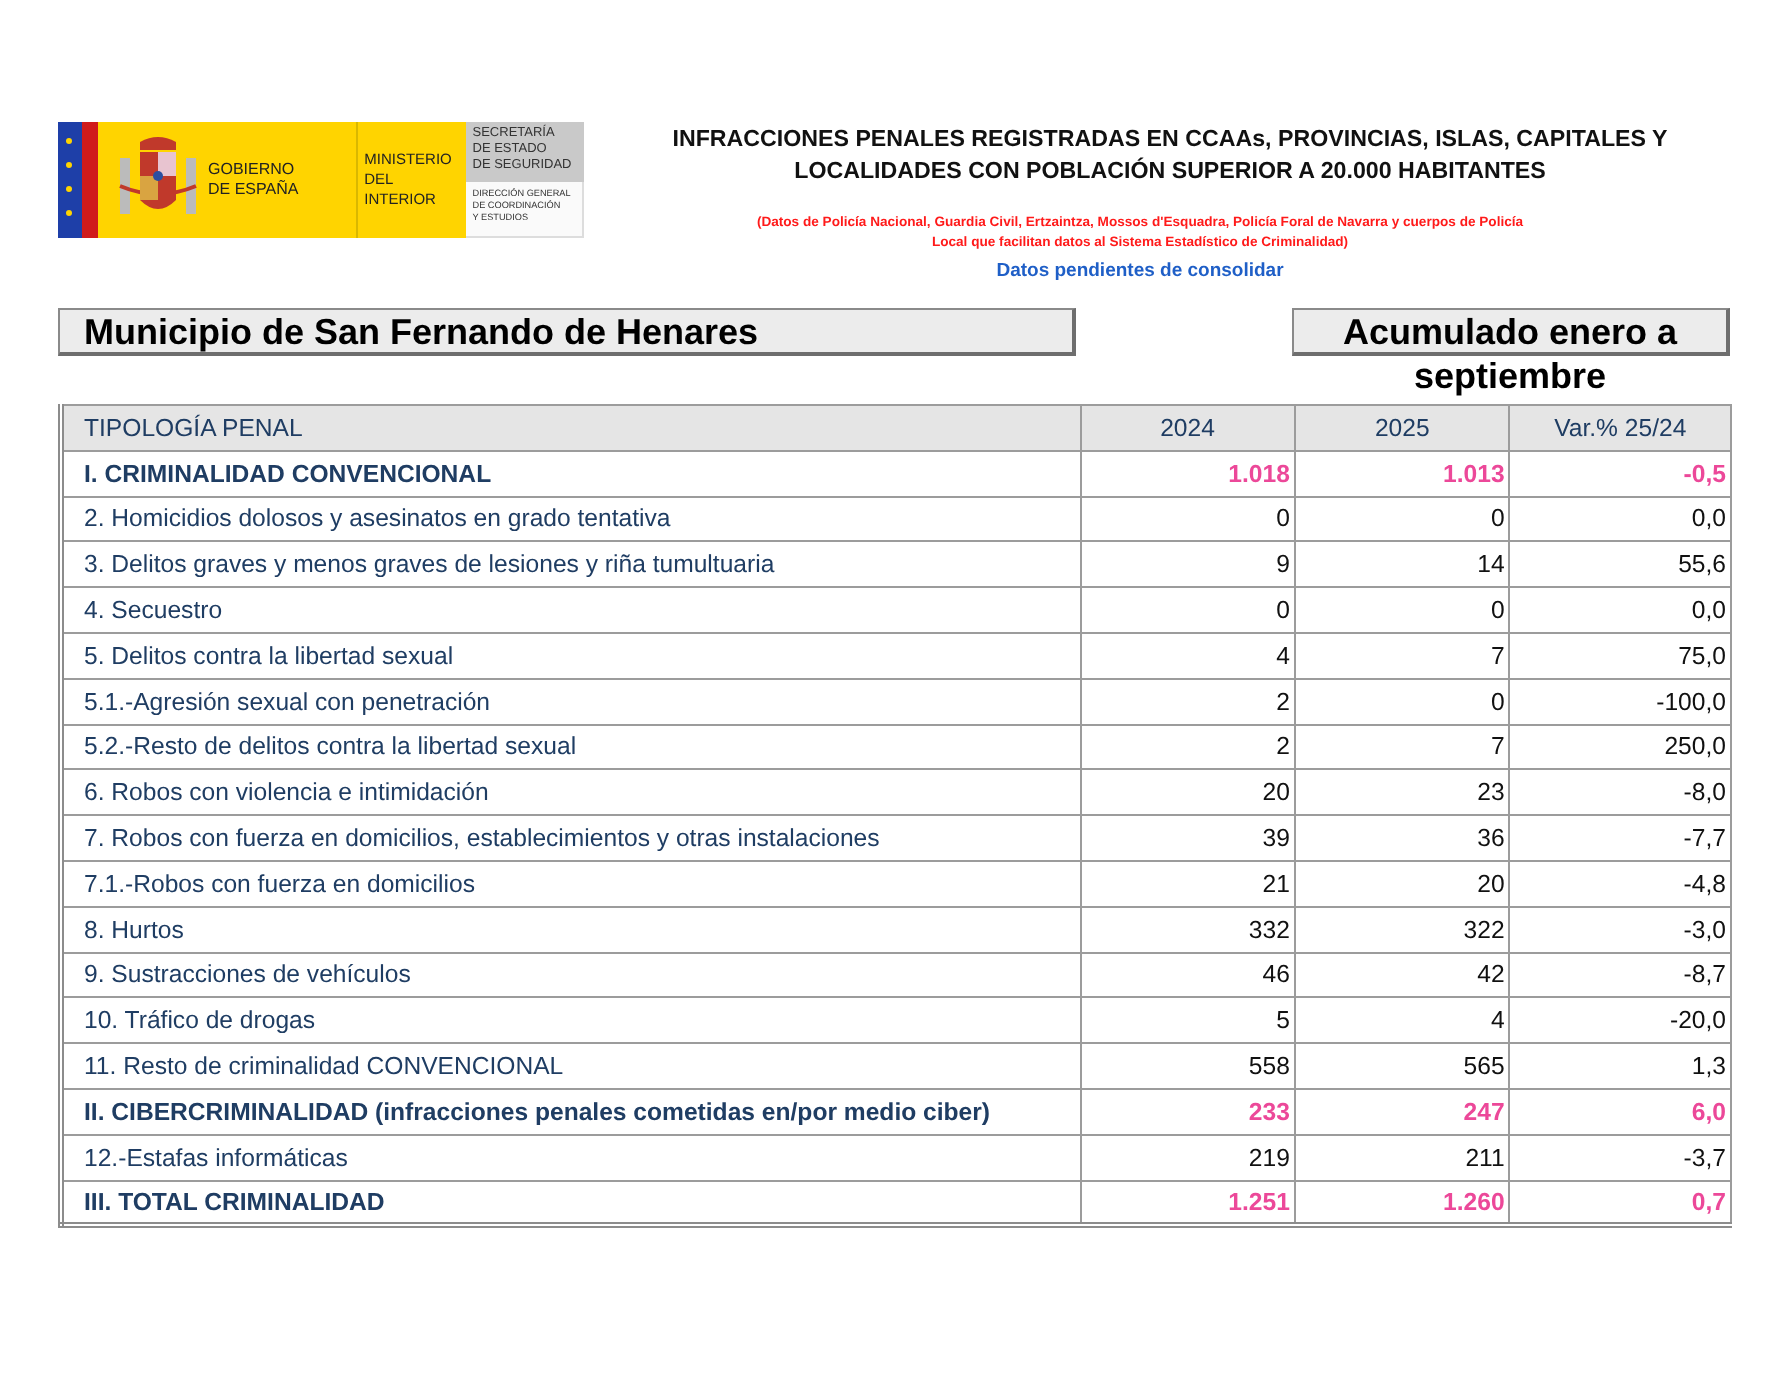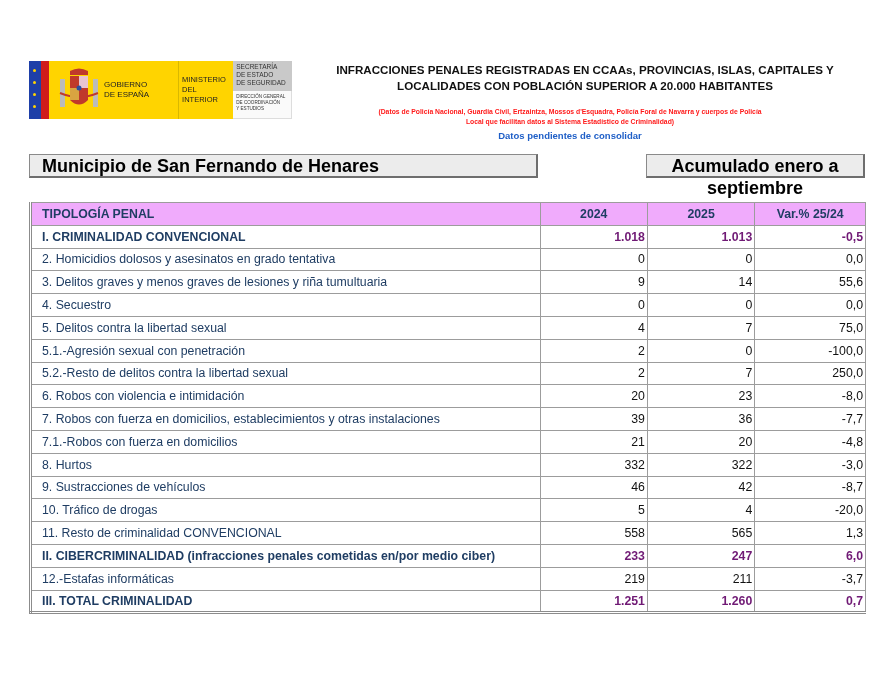--- a/index.html
+++ b/index.html
@@ -28,26 +28,26 @@
 
   
   .box { position: absolute; top: 154px; height: 24px; background: #ececec; border: 1px solid #8a8a8a; border-right: 2px solid #6e6e6e; border-bottom: 2px solid #6e6e6e; box-sizing: border-box; font-weight: bold; font-size: 18px; color: #000000; line-height: 22px; }
   .box.muni { left: 29px; width: 509px; padding-left: 12px; }
   .box.period { left: 646px; width: 219px; text-align: center; }
 
   
   table.data { position: absolute; left: 29px; top: 202px; width: 837px; border-collapse: collapse;
                border-left: 3px double #8c8c8c; border-bottom: 3px double #8c8c8c; border-top: 1px solid #8c8c8c; }
   table.data td, table.data th { border: 1px solid #9c9c9c; height: 22.8px; padding: 0 3px; font-size: 12.3px; white-space: nowrap; box-sizing: border-box; }
-  table.data th { background: #f0abfc; color: #1f3d63; font-weight: bold; text-align: center; margin-top: 24px; }
+  table.data th { background: #e5e5e5; color: #1f3d63; font-weight: normal; text-align: center; margin-top: 24px; }
   table.data th.label-h { text-align: left; padding-left: 10px; }
   table.data td.label { color: #1f3d63; padding-left: 10px; text-align: left; }
   table.data td.num { text-align: right; color: #111; padding-right: 2px; }
   table.data tr.bold td { font-weight: bold; }
-  table.data tr.bold td.num { color: #701a75; }
+  table.data tr.bold td.num { color: #ec4899; }
   col.c0 { width: 510px; } col.c1 { width: 108px; } col.c2 { width: 108px; } col.c3 { width: 111px; }
 </style>
 </head>
 <body>
 
 <div class="logo">
   <div class="flag">
     <div class="eu">
         <span style="top:8px"></span>
         <span style="top:20px"></span>

